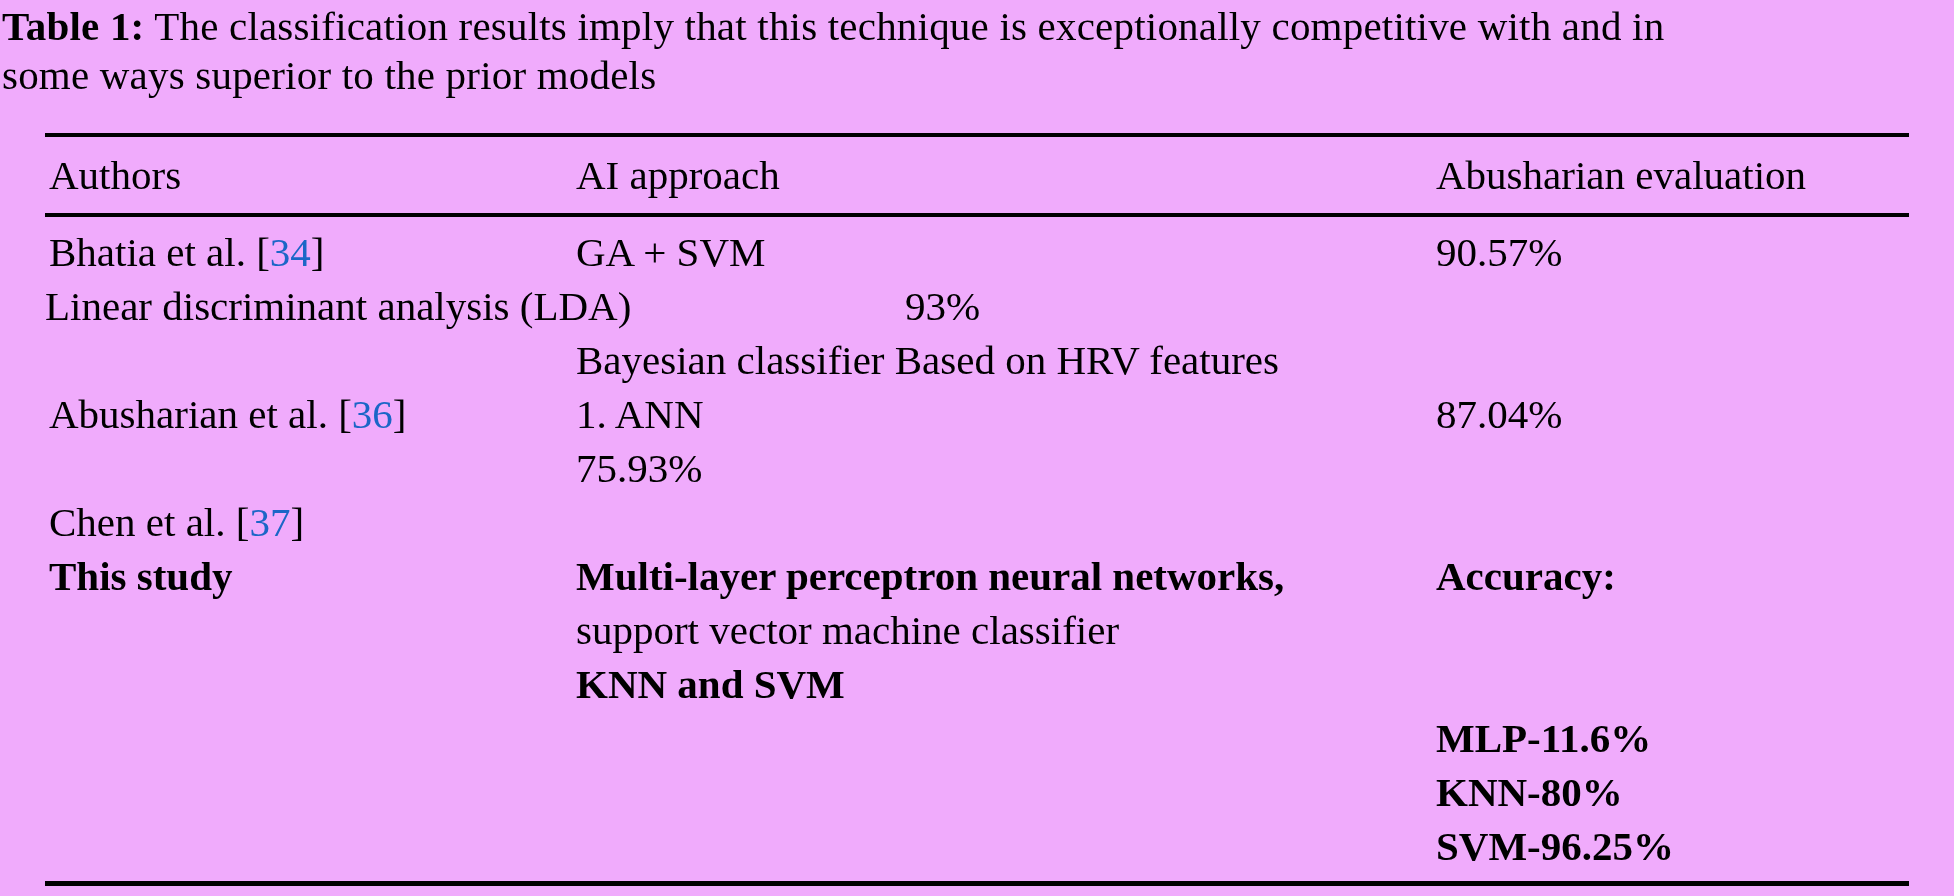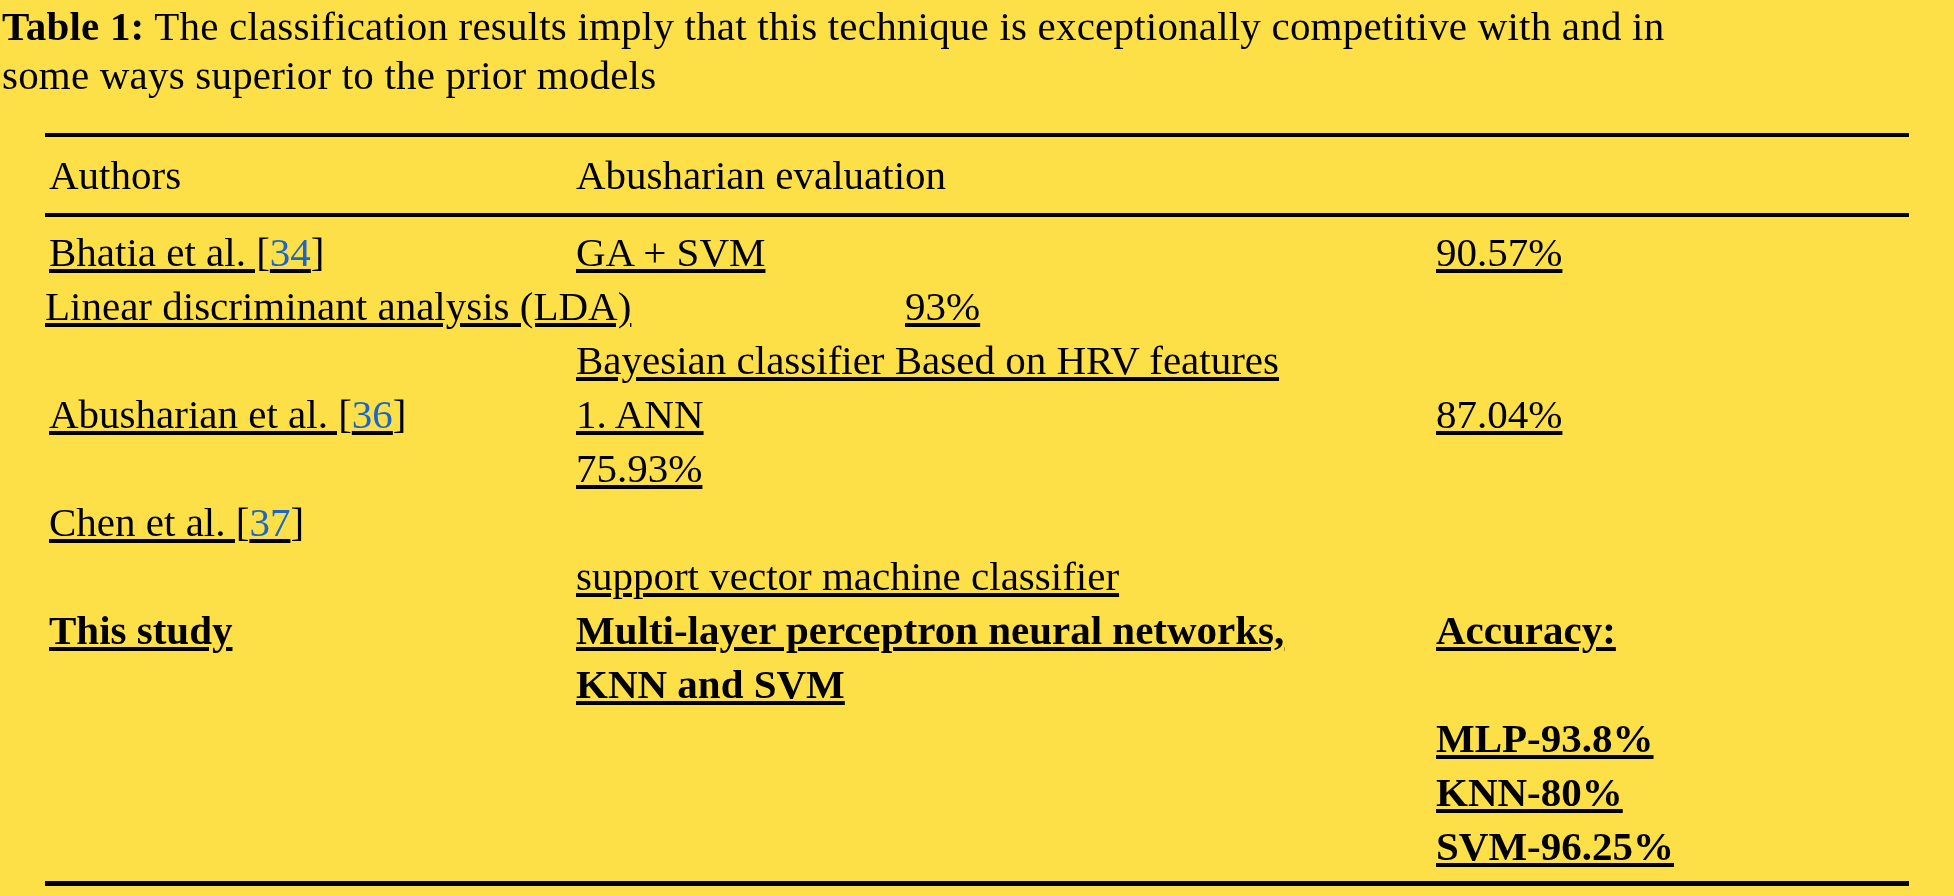--- a/index.html
+++ b/index.html
@@ -1,20 +1,20 @@
 <!DOCTYPE html>
 <html style="--cite: #1b66c7;"><head>
 <meta charset="utf-8">
 <style>
   * { margin:0; padding:0; box-sizing:border-box; }
   html,body { background:#ffffff; }
   .page {
     position:relative;
     width:1954px; height:896px;
-    background:#fde047;
+    background:#f0abfc;
     color:#000000;
     font-family:"Liberation Serif","DejaVu Serif",serif;
     overflow:hidden;
   }
   .caption {
     position:absolute; left:2px; top:2px;
     width:1952px;
     font-size:41px; line-height:49px;
     letter-spacing:0.2px;
   }
@@ -27,21 +27,21 @@
   .rule { width:100%; background:#000000; }
   .rule-top    { height:4px; }
   .rule-mid    { height:4px; }
   .rule-bottom { height:5px; }
   .hrow {
     display:flex;
     padding:11px 0 11px 0;
     line-height:54px;
   }
   .tbody { padding:8px 0 8px 0; }
-  .trow { display:flex; line-height:54px; min-height:54px;text-decoration:underline; }
+  .trow { display:flex; line-height:54px; min-height:54px; }
   .c1 { width:531px;  padding-left:4px; flex:none; }
   .c2 { width:860px;  flex:none; }
   .c3 { flex:1; }
   .b  { font-weight:bold; }
   .cite { color:var(--cite,#1b66c7); }
 </style>
 </head>
 <body>
 
 <div class="page">
@@ -49,20 +49,21 @@
   <div class="caption">
     <div><b>Table 1:</b><span> The classification results imply that this technique is exceptionally competitive with and in</span></div>
     <div><span>some ways superior to the prior models</span></div>
   </div>
 
   <div class="tbl">
     <div class="rule rule-top"></div>
 
     <div class="hrow">
       <div class="c1">Authors</div>
+      <div class="c2">AI approach</div>
       <div class="c3">Abusharian evaluation</div>
     </div>
 
     <div class="rule rule-mid"></div>
 
     <div class="tbody">
 
       <div class="trow">
         <div class="c1"><span>Bhatia et al. [</span><span class="cite">34</span><span>]</span></div>
         <div class="c2">GA + SVM</div>
@@ -88,42 +89,42 @@
 
       <div class="trow">
         <div class="c1"></div>
         <div class="c3">75.93%</div>
       </div>
 
       <div class="trow">
         <div class="c1"><span>Chen et al. [</span><span class="cite">37</span><span>]</span></div>
       </div>
 
+      <div class="trow b">
+        <div class="c1">This study</div>
+        <div class="c2">Multi-layer perceptron neural networks,</div>
+        <div class="c3">Accuracy:</div>
+      </div>
+
       <div class="trow">
         <div class="c1"></div>
         <div class="c2">support vector machine classifier</div>
         <div class="c3"></div>
-      </div>
-
-      <div class="trow b">
-        <div class="c1">This study</div>
-        <div class="c2">Multi-layer perceptron neural networks,</div>
-        <div class="c3">Accuracy:</div>
       </div>
 
       <div class="trow b">
         <div class="c1"></div>
         <div class="c2">KNN and SVM</div>
         <div class="c3"></div>
       </div>
 
       <div class="trow b">
         <div class="c1"></div>
         <div class="c2"></div>
-        <div class="c3">MLP-93.8%</div>
+        <div class="c3">MLP-11.6%</div>
       </div>
 
       <div class="trow b">
         <div class="c1"></div>
         <div class="c2"></div>
         <div class="c3">KNN-80%</div>
       </div>
 
       <div class="trow b">
         <div class="c1"></div>

